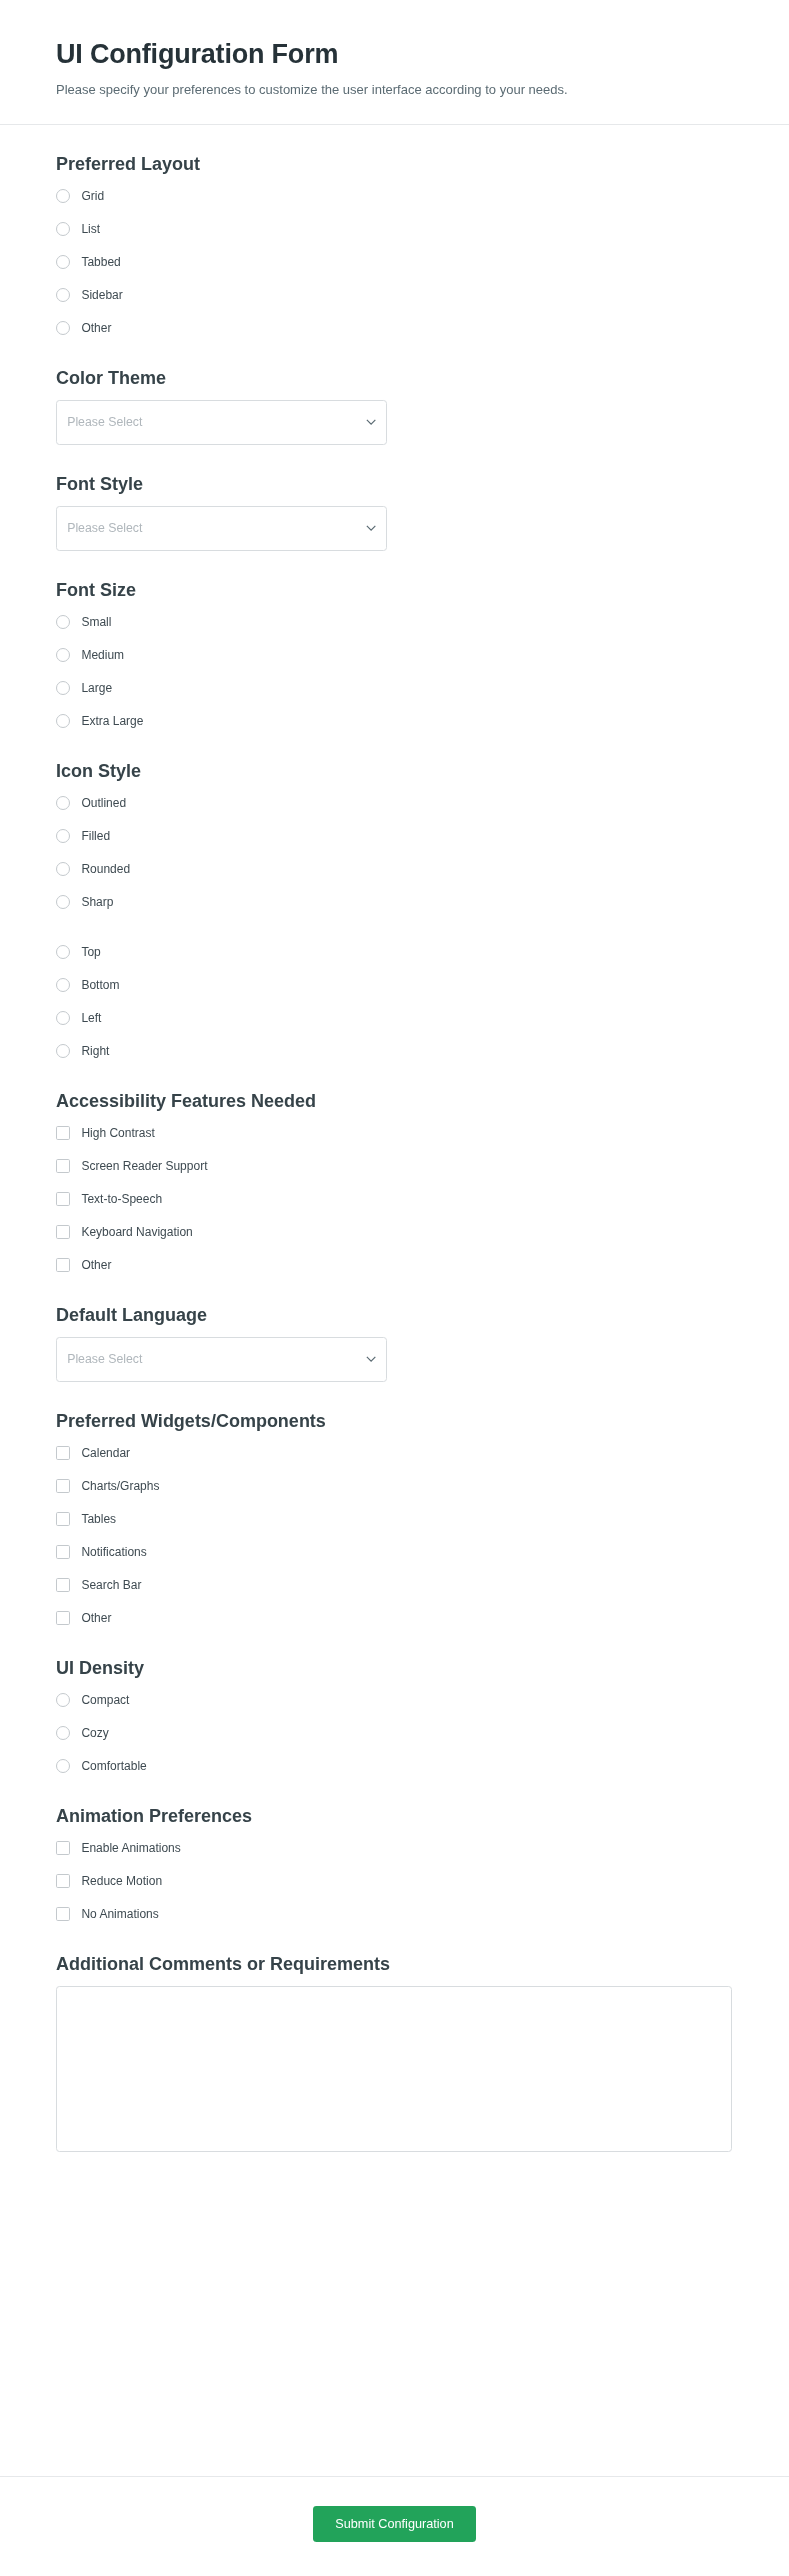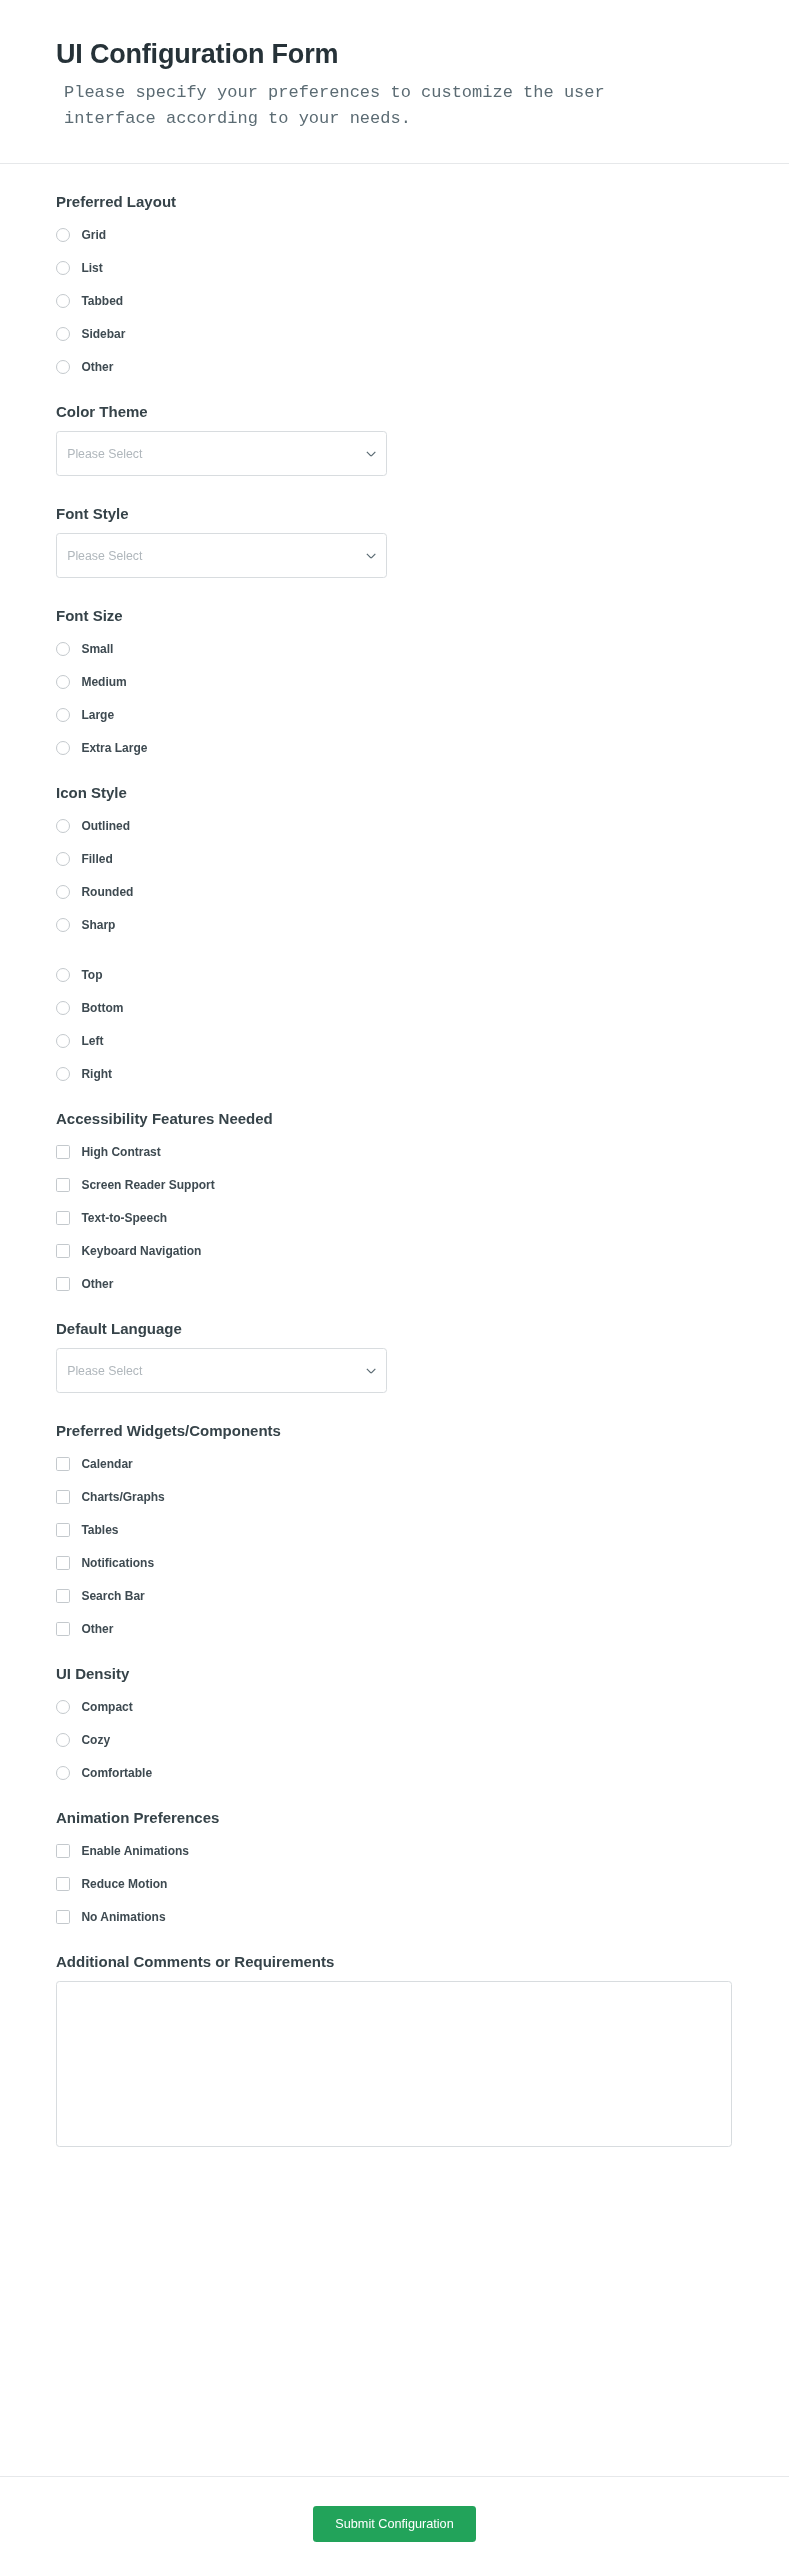--- a/index.html
+++ b/index.html
@@ -25,47 +25,45 @@
     border-bottom: 0.8px solid #e6e8ea;
   }
   .form-title {
     font-size: 27px;
     font-weight: bold;
     color: #263238;
     margin: 0 0 10.2px 0;
     letter-spacing: -0.2px;
   }
   .form-subtitle {
-    font-size: 17px;
+    font-size: 13px;
     line-height: 1.5;
     color: #5b6b73;
-    margin: 8px;
+    margin: 0;
     max-width: 670px;
-    font-family: Liberation Mono, monospace;
   }
   .form-body {
     padding: 29px 56px 8.5px 56px;
     flex: 1 1 auto;
   }
   .field-block {
     margin-bottom: 29px;
   }
   .field-label {
-    font-size: 15px;
+    font-size: 18px;
     font-weight: bold;
     color: #364349;
     margin-bottom: 11px;
     display: block;
   }
   .option-row {
     display: flex;
-    align-items: flex-end;
+    align-items: center;
     height: 21px;
     margin-bottom: 12px;
-    font-weight: bold;
   }
   .option-row:last-child { margin-bottom: 0; }
   .radio-mark {
     width: 14.4px;
     height: 14.4px;
     border: 0.8px solid #c4c9cd;
     border-radius: 50%;
     background: #fff;
     margin-right: 11px;
     flex: 0 0 auto;

